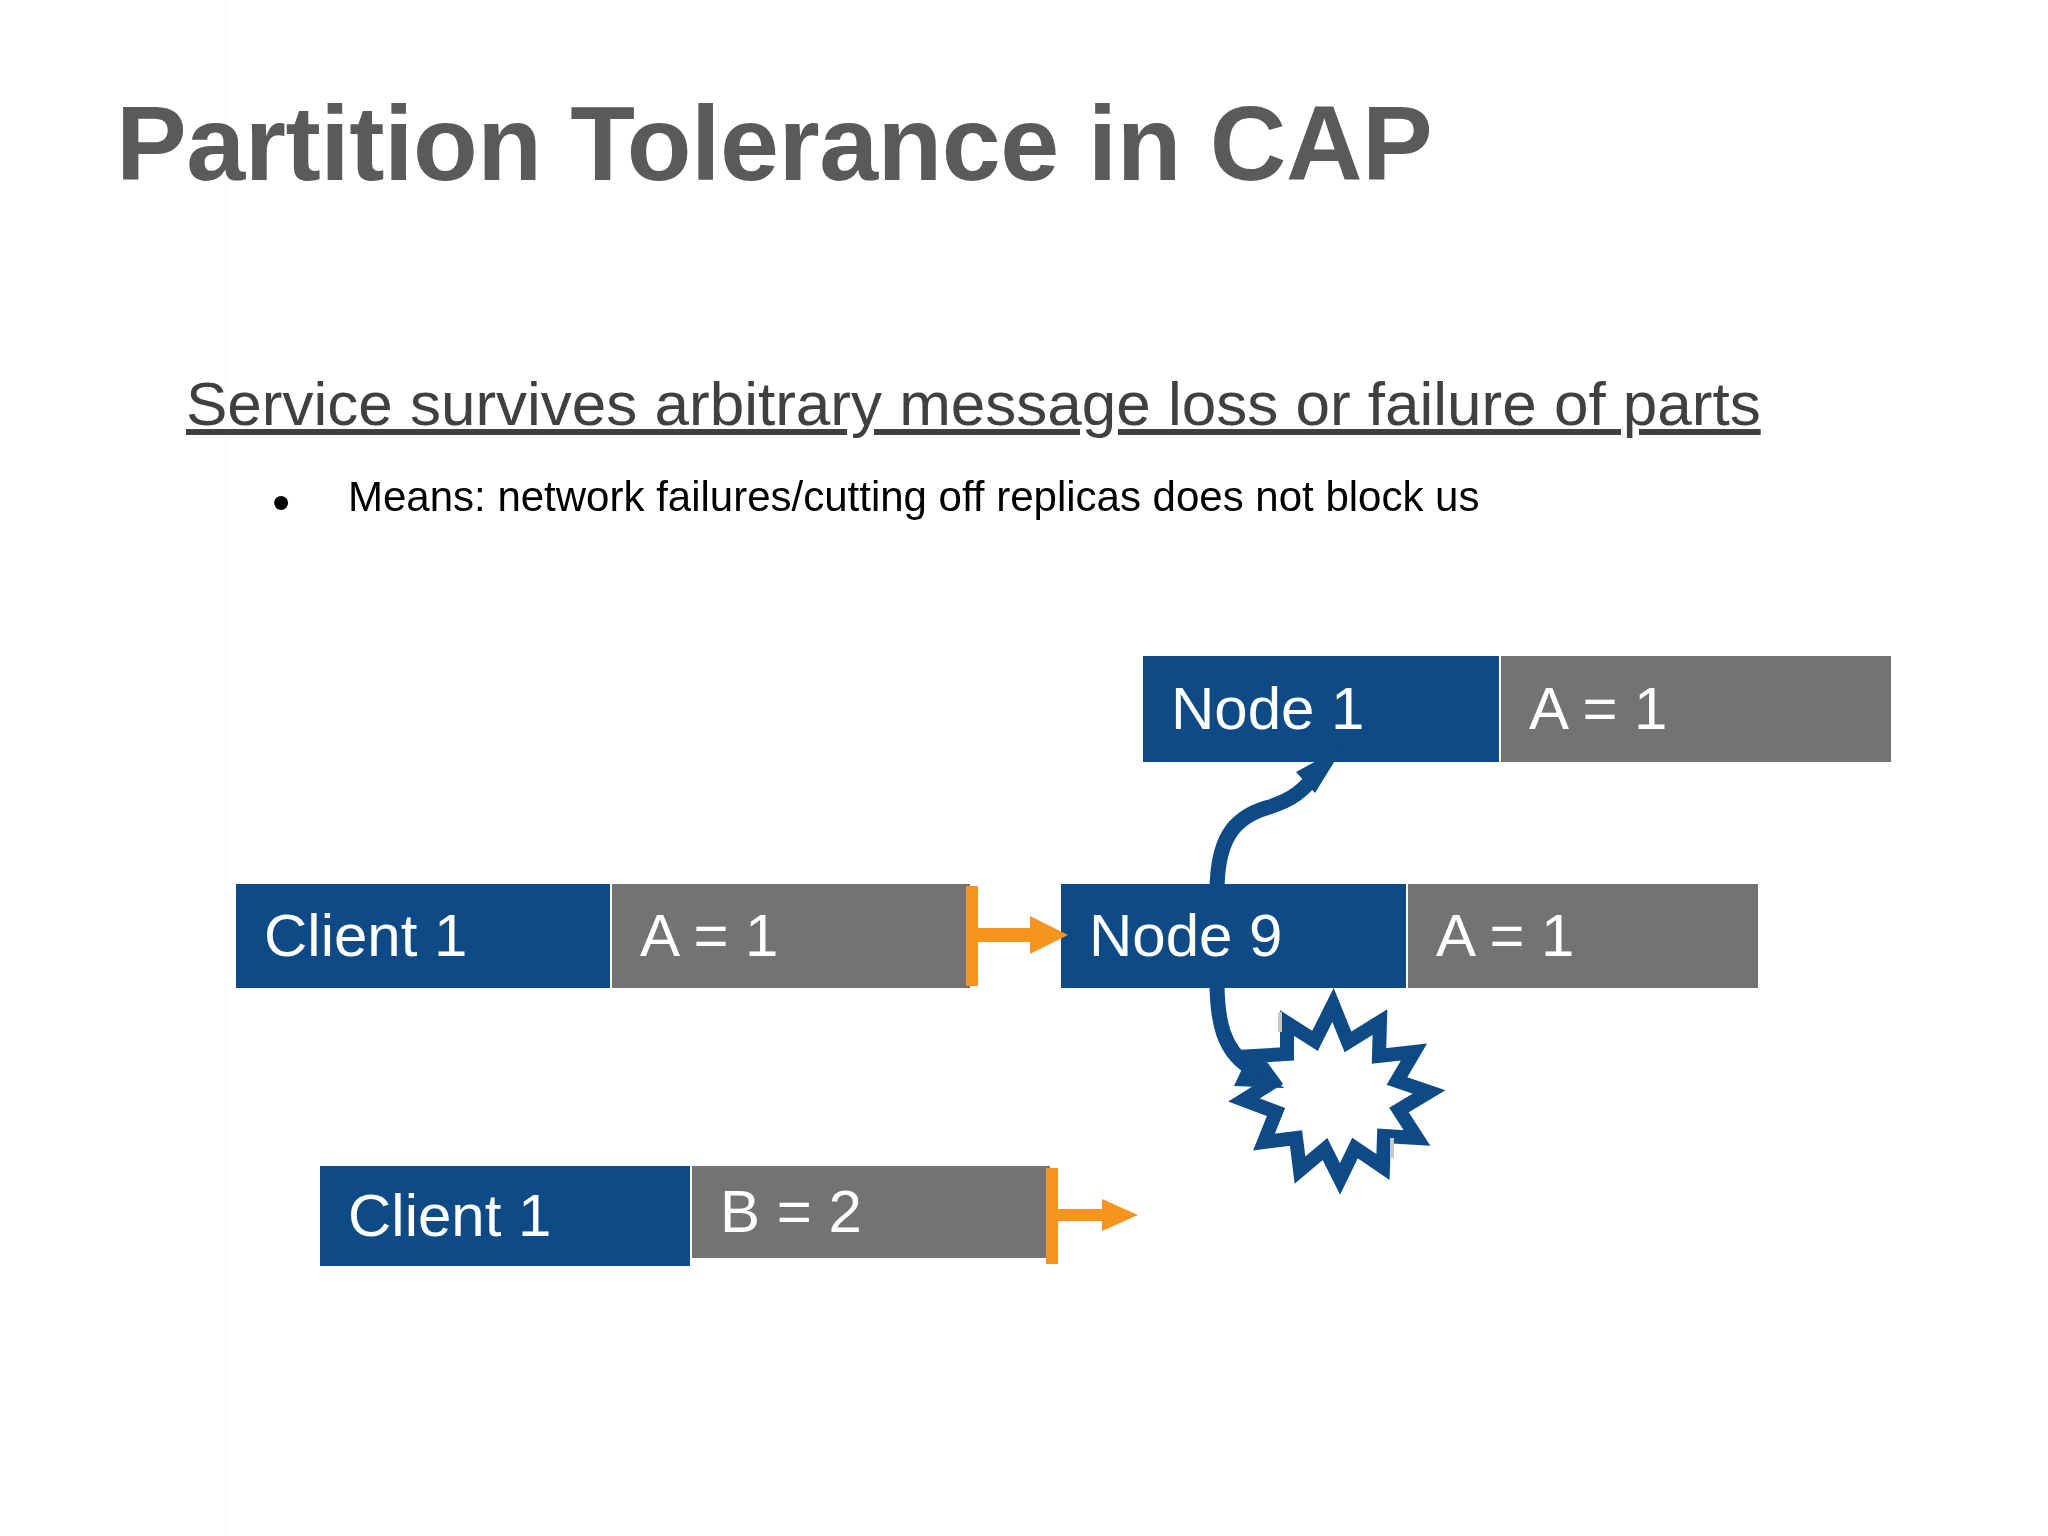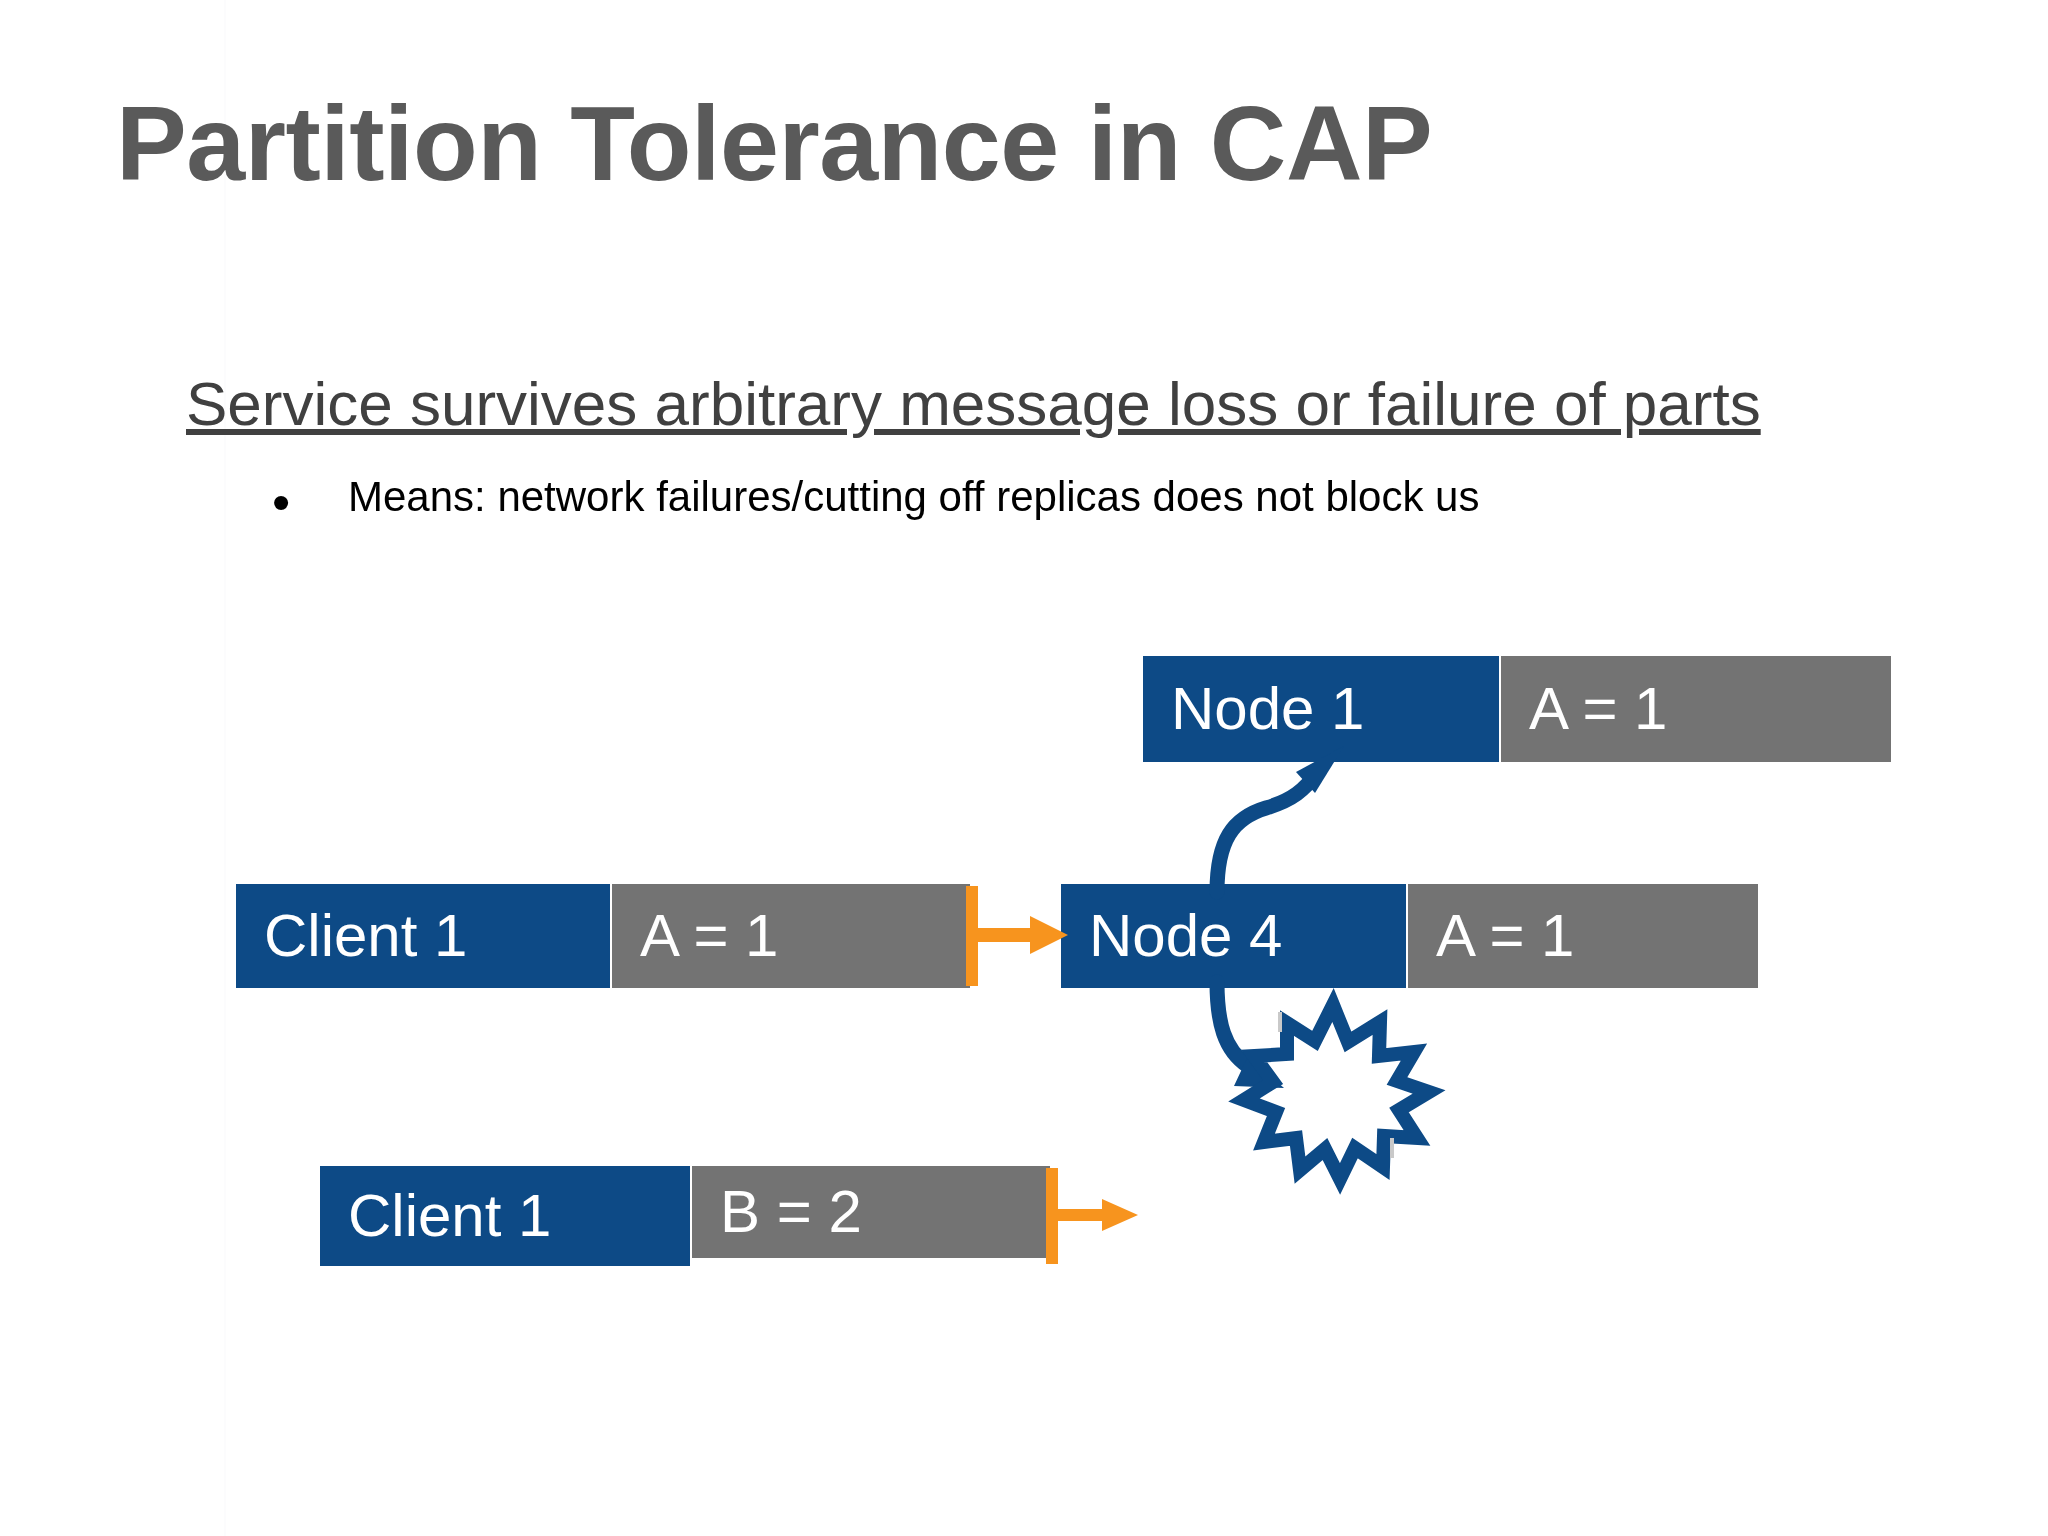--- a/index.html
+++ b/index.html
@@ -141,21 +141,21 @@
     <span class="bullet-text">Means: network failures/cutting off replicas does not block us</span>
   </div>
 
   <div id="diagram">
 
     <div class="seg blue n1-blue">Node 1</div>
     <div class="seg orange n1-orange">A = 1</div>
 
     <div class="seg blue c1-blue">Client 1</div>
     <div class="seg orange c1-orange">A = 1</div>
-    <div class="seg blue n3-blue">Node 4</div>
+    <div class="seg blue n3-blue">Node 9</div>
     <div class="seg orange n3-orange">A = 1</div>
 
     <div class="seg blue c2-blue">Client 1</div>
     <div class="seg orange c2-orange">B = 2</div>
 
     <svg class="overlay" viewBox="0 0 2048 1536">
 
       <g>
         <rect x="958" y="886" width="12" height="100" fill="#f7941e"></rect>
         <rect x="962" y="928" width="68" height="14" fill="#f7941e"></rect>

